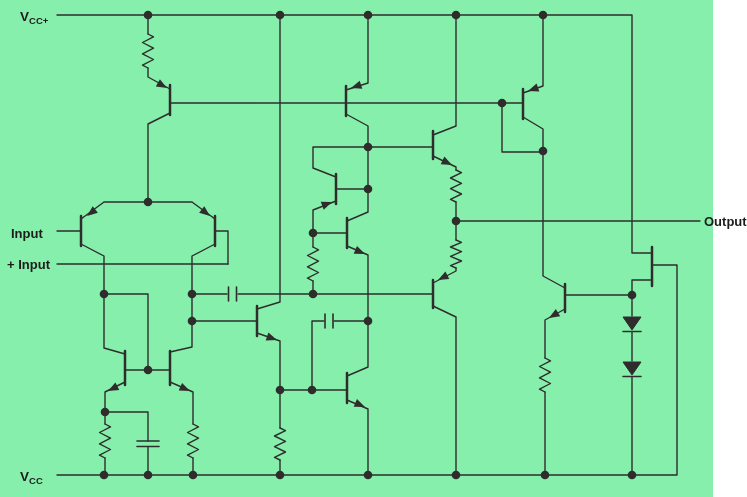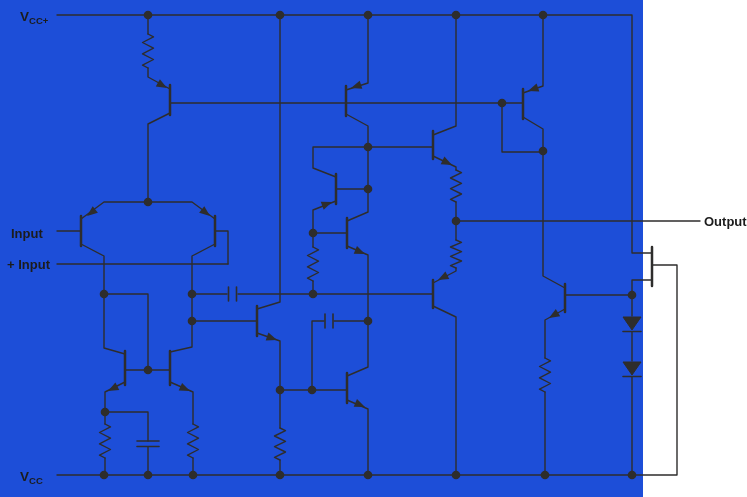--- a/index.html
+++ b/index.html
@@ -1,17 +1,17 @@
 <!DOCTYPE html>
 <html><head>
 <meta charset="utf-8">
 <style>
   html,body{margin:0;padding:0;background:#ffffff;}
   .stage{
-    width:643px;height:497px;position:relative;background:#1d4ed8;
+    width:713px;height:497px;position:relative;background:#86efac;
     font-family:"Liberation Sans","DejaVu Sans",sans-serif;
     text-decoration:underline;
   }
   svg text{
     font-family:"Liberation Sans","DejaVu Sans",sans-serif;
     font-weight:bold;
     fill:#1c1c1c;
   }
 </style>
 </head>

